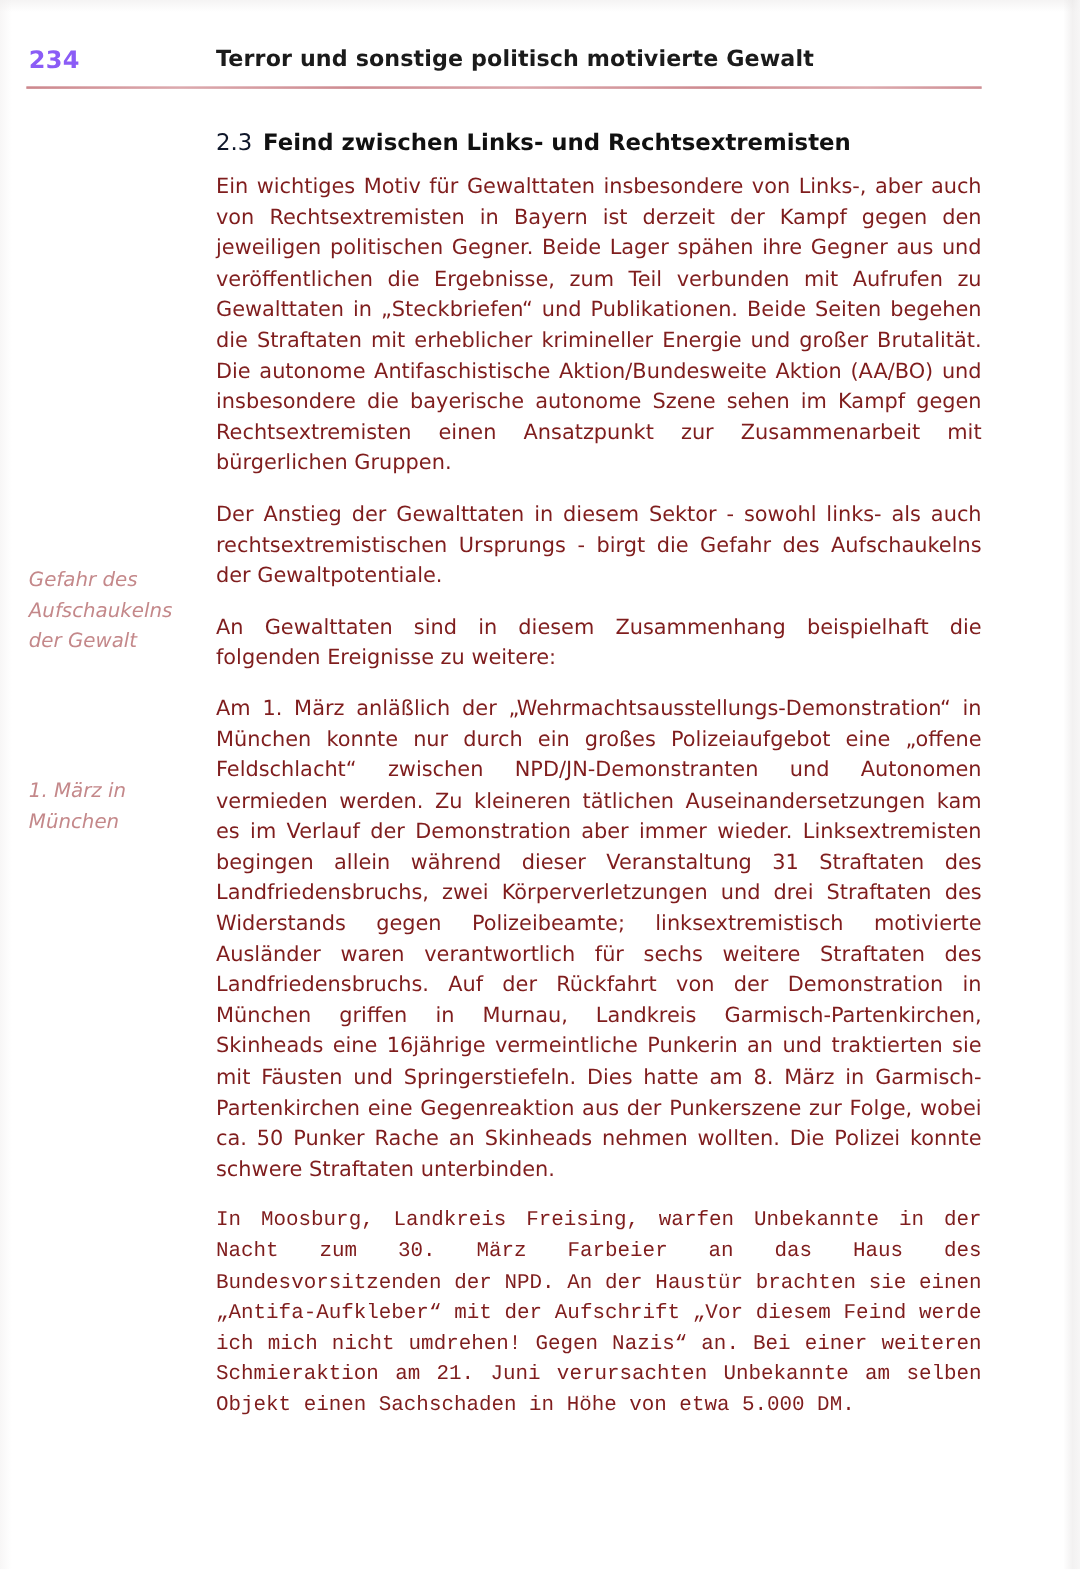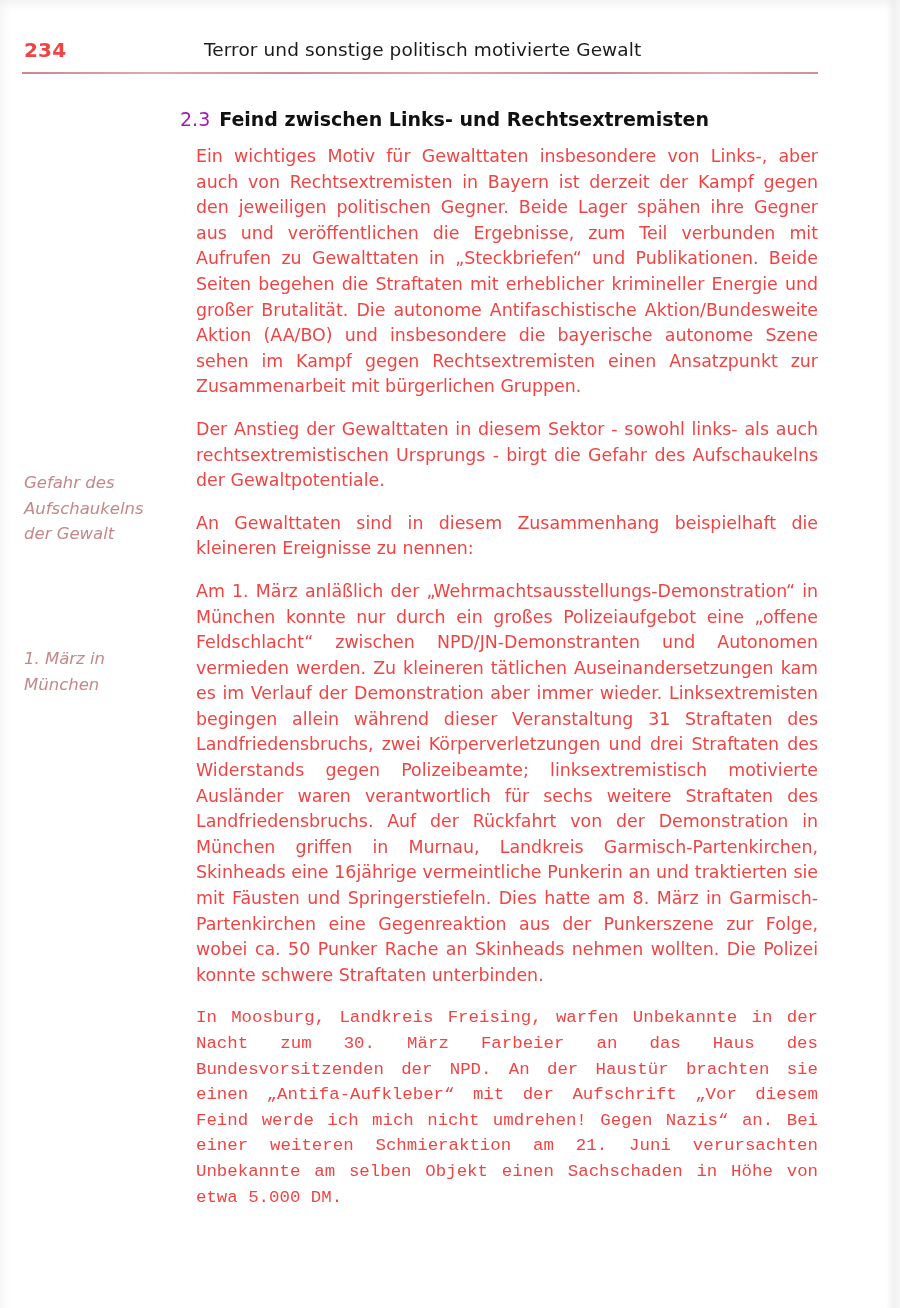--- a/index.html
+++ b/index.html
@@ -55,33 +55,32 @@
     left: 0;
     width: 900px;
     height: 36px;
   }
   .folio {
     position: absolute;
     left: 24px;
     top: 0;
     font-size: 20px;
     font-weight: bold;
-    color: #ef4444;
+    color: #8b5cf6;
     letter-spacing: 0.2px;
   }
   .header-title {
     position: absolute;
     left: 180px;
     top: 1px;
     font-size: 18.5px;
-    font-weight: normal;
+    font-weight: bold;
     color: #1b1b1b;
     letter-spacing: 0.1px;
     white-space: nowrap;
-    margin-left: 24px;
   }
   .header-rule {
     position: absolute;
     top: 72px;
     left: 22px;
     width: 796px;
     height: 2px;
     background: #d9a7ab;
     opacity: 0.85;
   }
@@ -126,29 +125,29 @@
 
   h2.section-head {
     margin: 0 0 12px 0;
     font-size: 19px;
     line-height: 26px;
     color: #111111;
     font-weight: bold;
   }
   h2.section-head .num {
     font-weight: normal;
-    color: #a21caf;
+    color: #0f172a;
     margin-right: 9px;
   }
 
   p.para {
-    margin: 0 0 17px 16px;
+    margin: 0 0 17px 0;
     font-size: 17.4px;
     line-height: 25.6px;
-    color: #ef4444;
+    color: #7f1d1d;
     text-align: justify;
     text-justify: inter-word;
     hyphens: manual;
     -webkit-hyphens: manual;
   }
   p.para:last-child {
     margin-bottom: 0;
     font-family: Liberation Mono, monospace;
   }
 </style>
@@ -177,21 +176,21 @@
     <div class="column">
 
       <h2 class="section-head">
         <span class="num">2.3</span><span>Feind zwischen Links- und Rechtsextremisten</span>
       </h2>
 
       <p class="para">Ein wichtiges Motiv für Gewalttaten insbesondere von Links-, aber auch von Rechtsextremisten in Bayern ist derzeit der Kampf gegen den jeweiligen politischen Gegner. Beide Lager spähen ihre Gegner aus und veröffentlichen die Ergebnisse, zum Teil verbunden mit Aufrufen zu Gewalttaten in „Steckbriefen“ und Publikationen. Beide Seiten begehen die Straftaten mit erheblicher krimineller Energie und großer Brutalität. Die autonome Antifaschistische Aktion/Bundesweite Aktion (AA/BO) und insbesondere die bayerische autonome Szene sehen im Kampf gegen Rechtsextremisten einen Ansatzpunkt zur Zusammenarbeit mit bürgerlichen Gruppen.</p>
 
       <p class="para">Der Anstieg der Gewalttaten in diesem Sektor - sowohl links- als auch rechtsextremistischen Ursprungs - birgt die Gefahr des Aufschaukelns der Gewaltpotentiale.</p>
 
-      <p class="para">An Gewalttaten sind in diesem Zusammenhang beispielhaft die kleineren Ereignisse zu nennen:</p>
+      <p class="para">An Gewalttaten sind in diesem Zusammenhang beispielhaft die folgenden Ereignisse zu weitere:</p>
 
       <p class="para">Am 1. März anläßlich der „Wehrmachtsausstellungs-Demonstration“ in München konnte nur durch ein großes Polizeiaufgebot eine „offene Feldschlacht“ zwischen NPD/JN-Demonstranten und Autonomen vermieden werden. Zu kleineren tätlichen Auseinandersetzungen kam es im Verlauf der Demonstration aber immer wieder. Linksextremisten begingen allein während dieser Veranstaltung 31 Straftaten des Landfriedensbruchs, zwei Körperverletzungen und drei Straftaten des Widerstands gegen Polizeibeamte; linksextremistisch motivierte Ausländer waren verantwortlich für sechs weitere Straftaten des Landfriedensbruchs. Auf der Rückfahrt von der Demonstration in München griffen in Murnau, Landkreis Garmisch-Partenkirchen, Skinheads eine 16jährige vermeintliche Punkerin an und traktierten sie mit Fäusten und Springerstiefeln. Dies hatte am 8. März in Garmisch-Partenkirchen eine Gegenreaktion aus der Punkerszene zur Folge, wobei ca. 50 Punker Rache an Skinheads nehmen wollten. Die Polizei konnte schwere Straftaten unterbinden.</p>
 
       <p class="para">In Moosburg, Landkreis Freising, warfen Unbekannte in der Nacht zum 30. März Farbeier an das Haus des Bundesvorsitzenden der NPD. An der Haustür brachten sie einen „Antifa-Aufkleber“ mit der Aufschrift „Vor diesem Feind werde ich mich nicht umdrehen! Gegen Nazis“ an. Bei einer weiteren Schmieraktion am 21. Juni verursachten Unbekannte am selben Objekt einen Sachschaden in Höhe von etwa 5.000 DM.</p>
 
     </div>
   </div>
 </div>
 
 </body></html>

